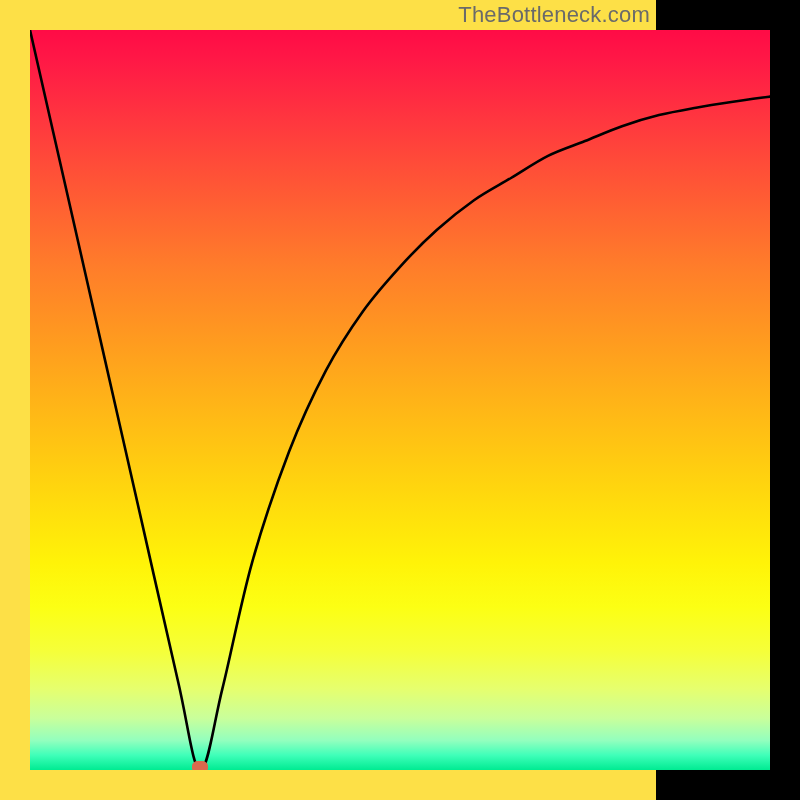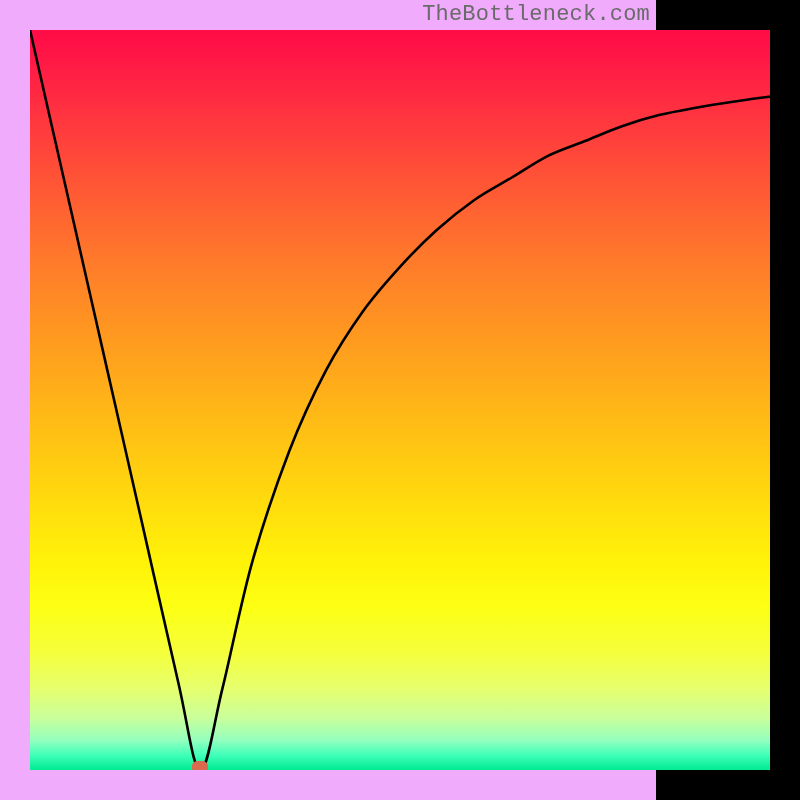--- a/index.html
+++ b/index.html
@@ -8,22 +8,21 @@
     width: 800px;
     height: 800px;
     overflow: hidden;
     font-family: Arial, Helvetica, sans-serif;
     background: #000;
   }
   .frame {
     position: relative;
     width: 656px;
     height: 800px;
-    background: #f0abfc;
-    font-family: Liberation Mono, monospace;
+    background: #fde047;
   }
   .attribution {
     position: absolute;
     top: 2px;
     right: 6px;
     color: #6a6a6a;
     font-size: 22px;
     font-weight: 500;
     letter-spacing: 0.2px;
     z-index: 5;

